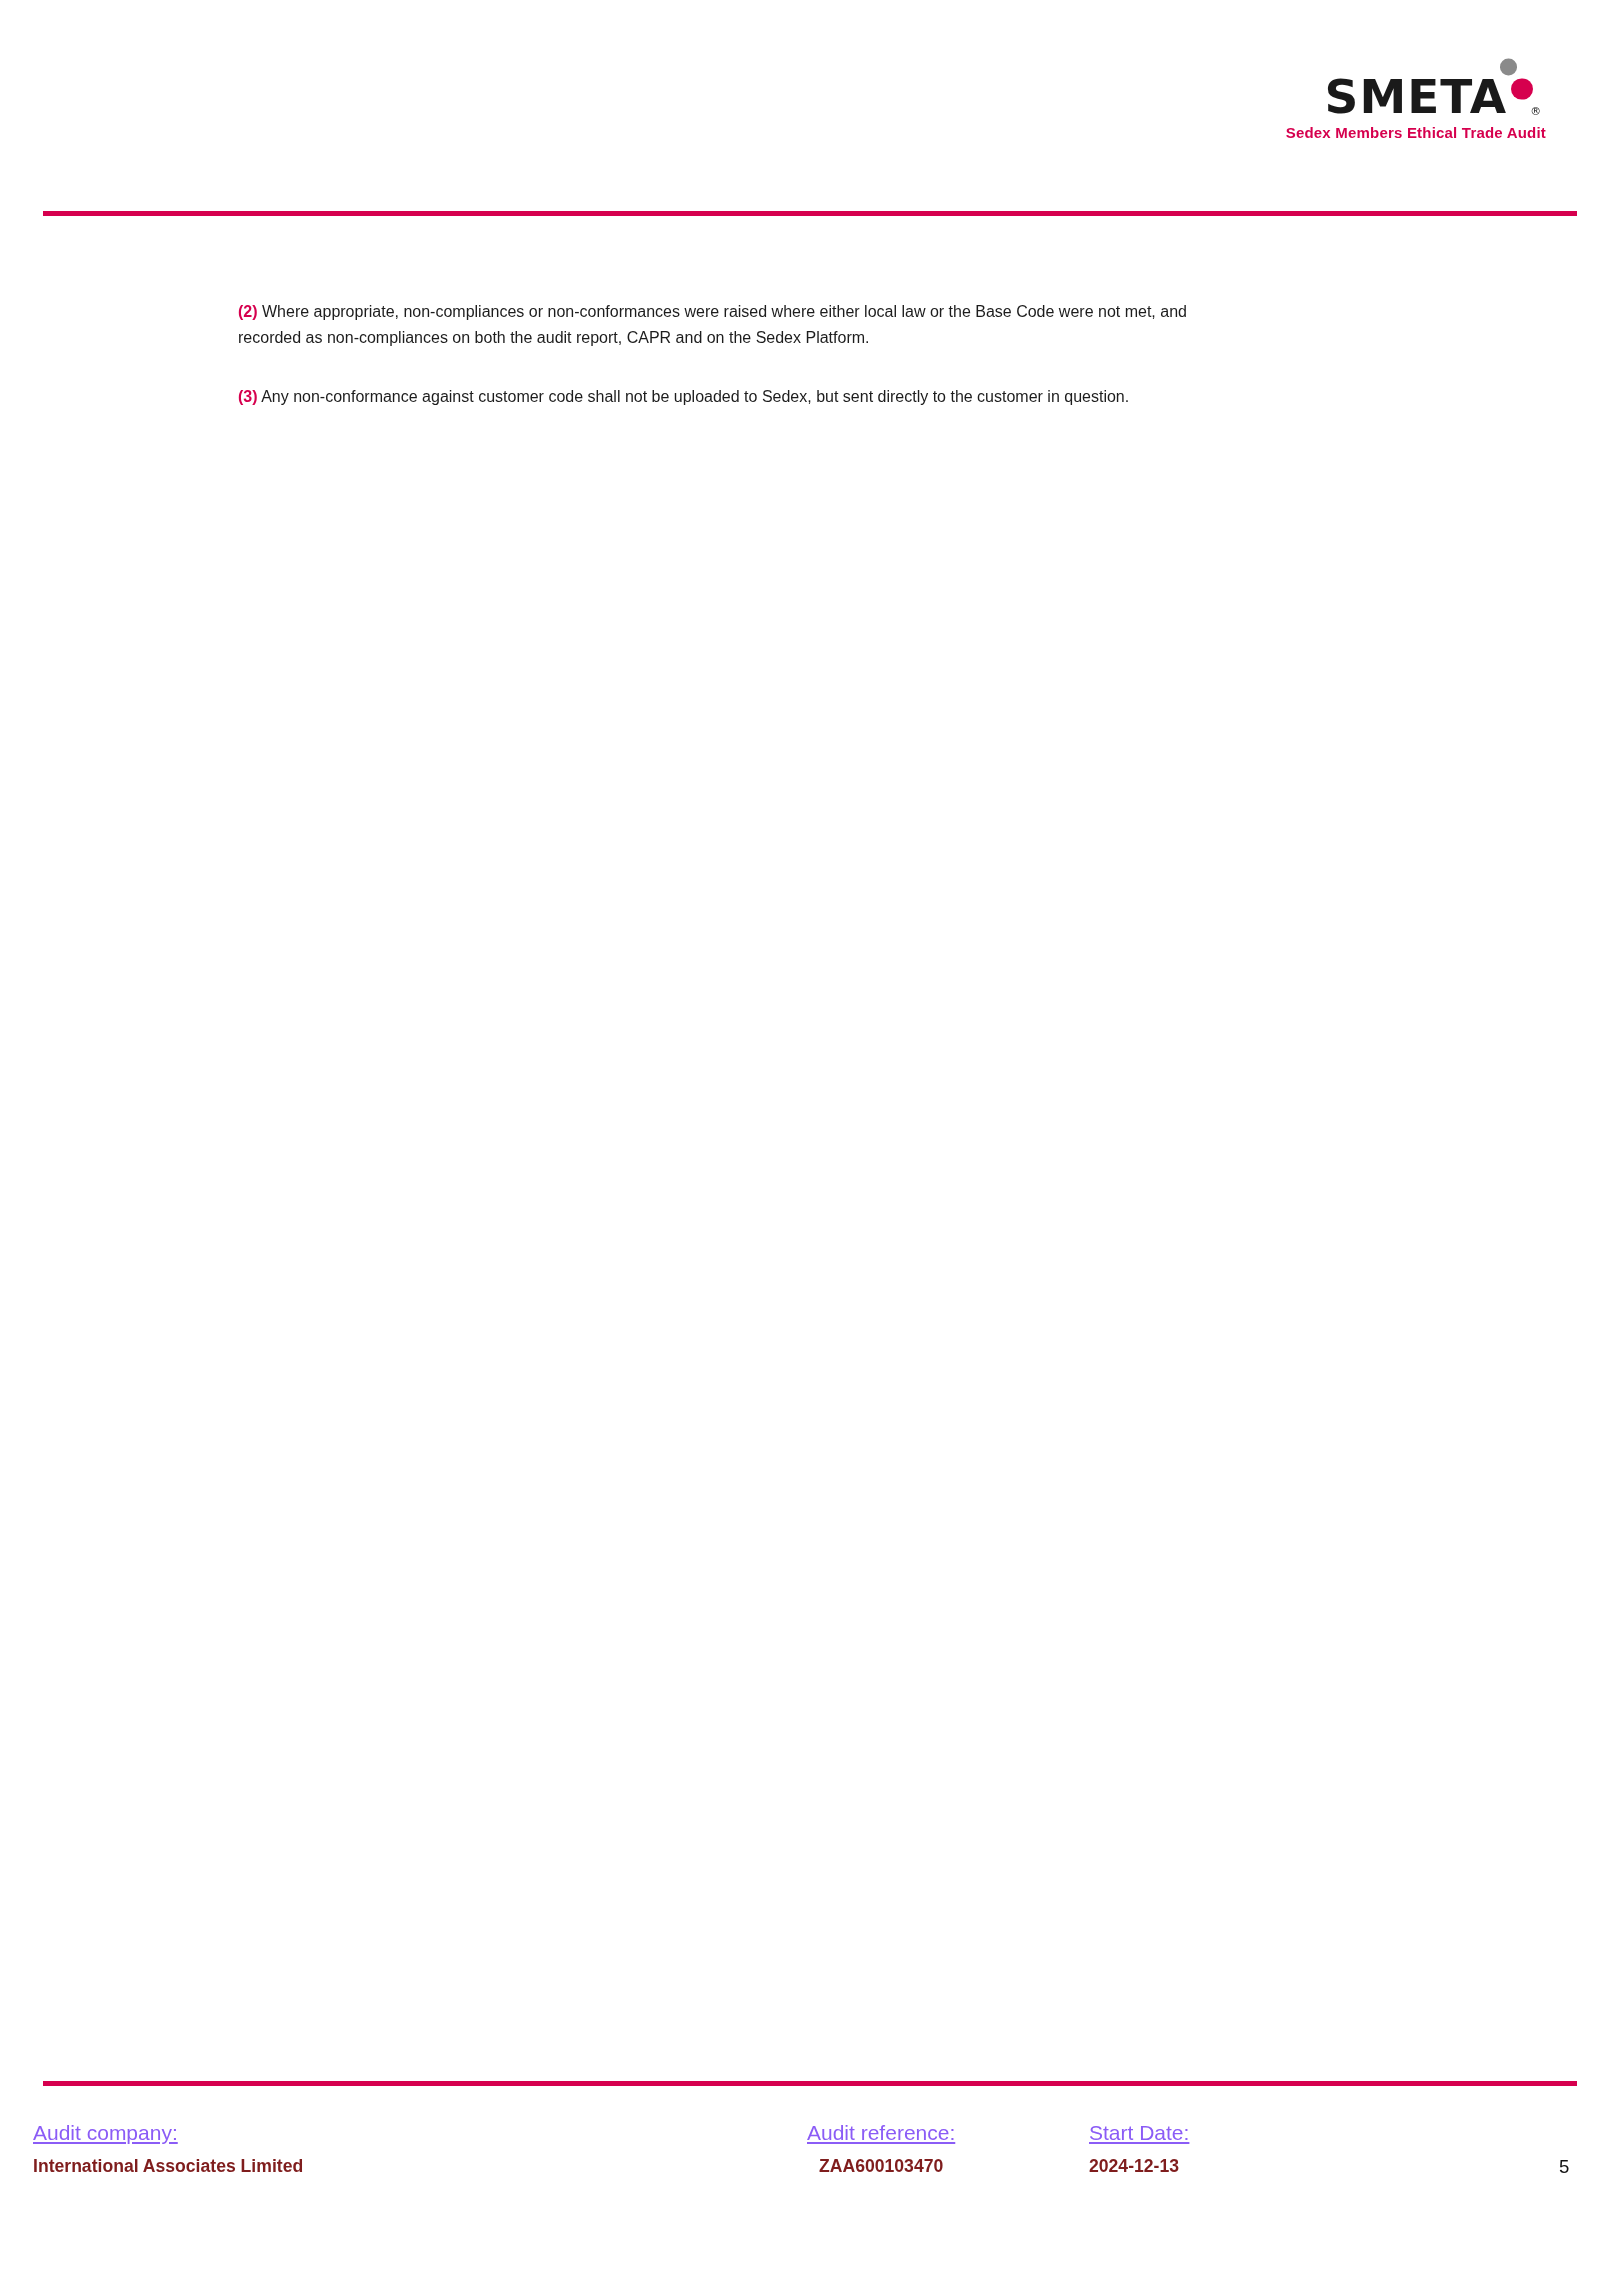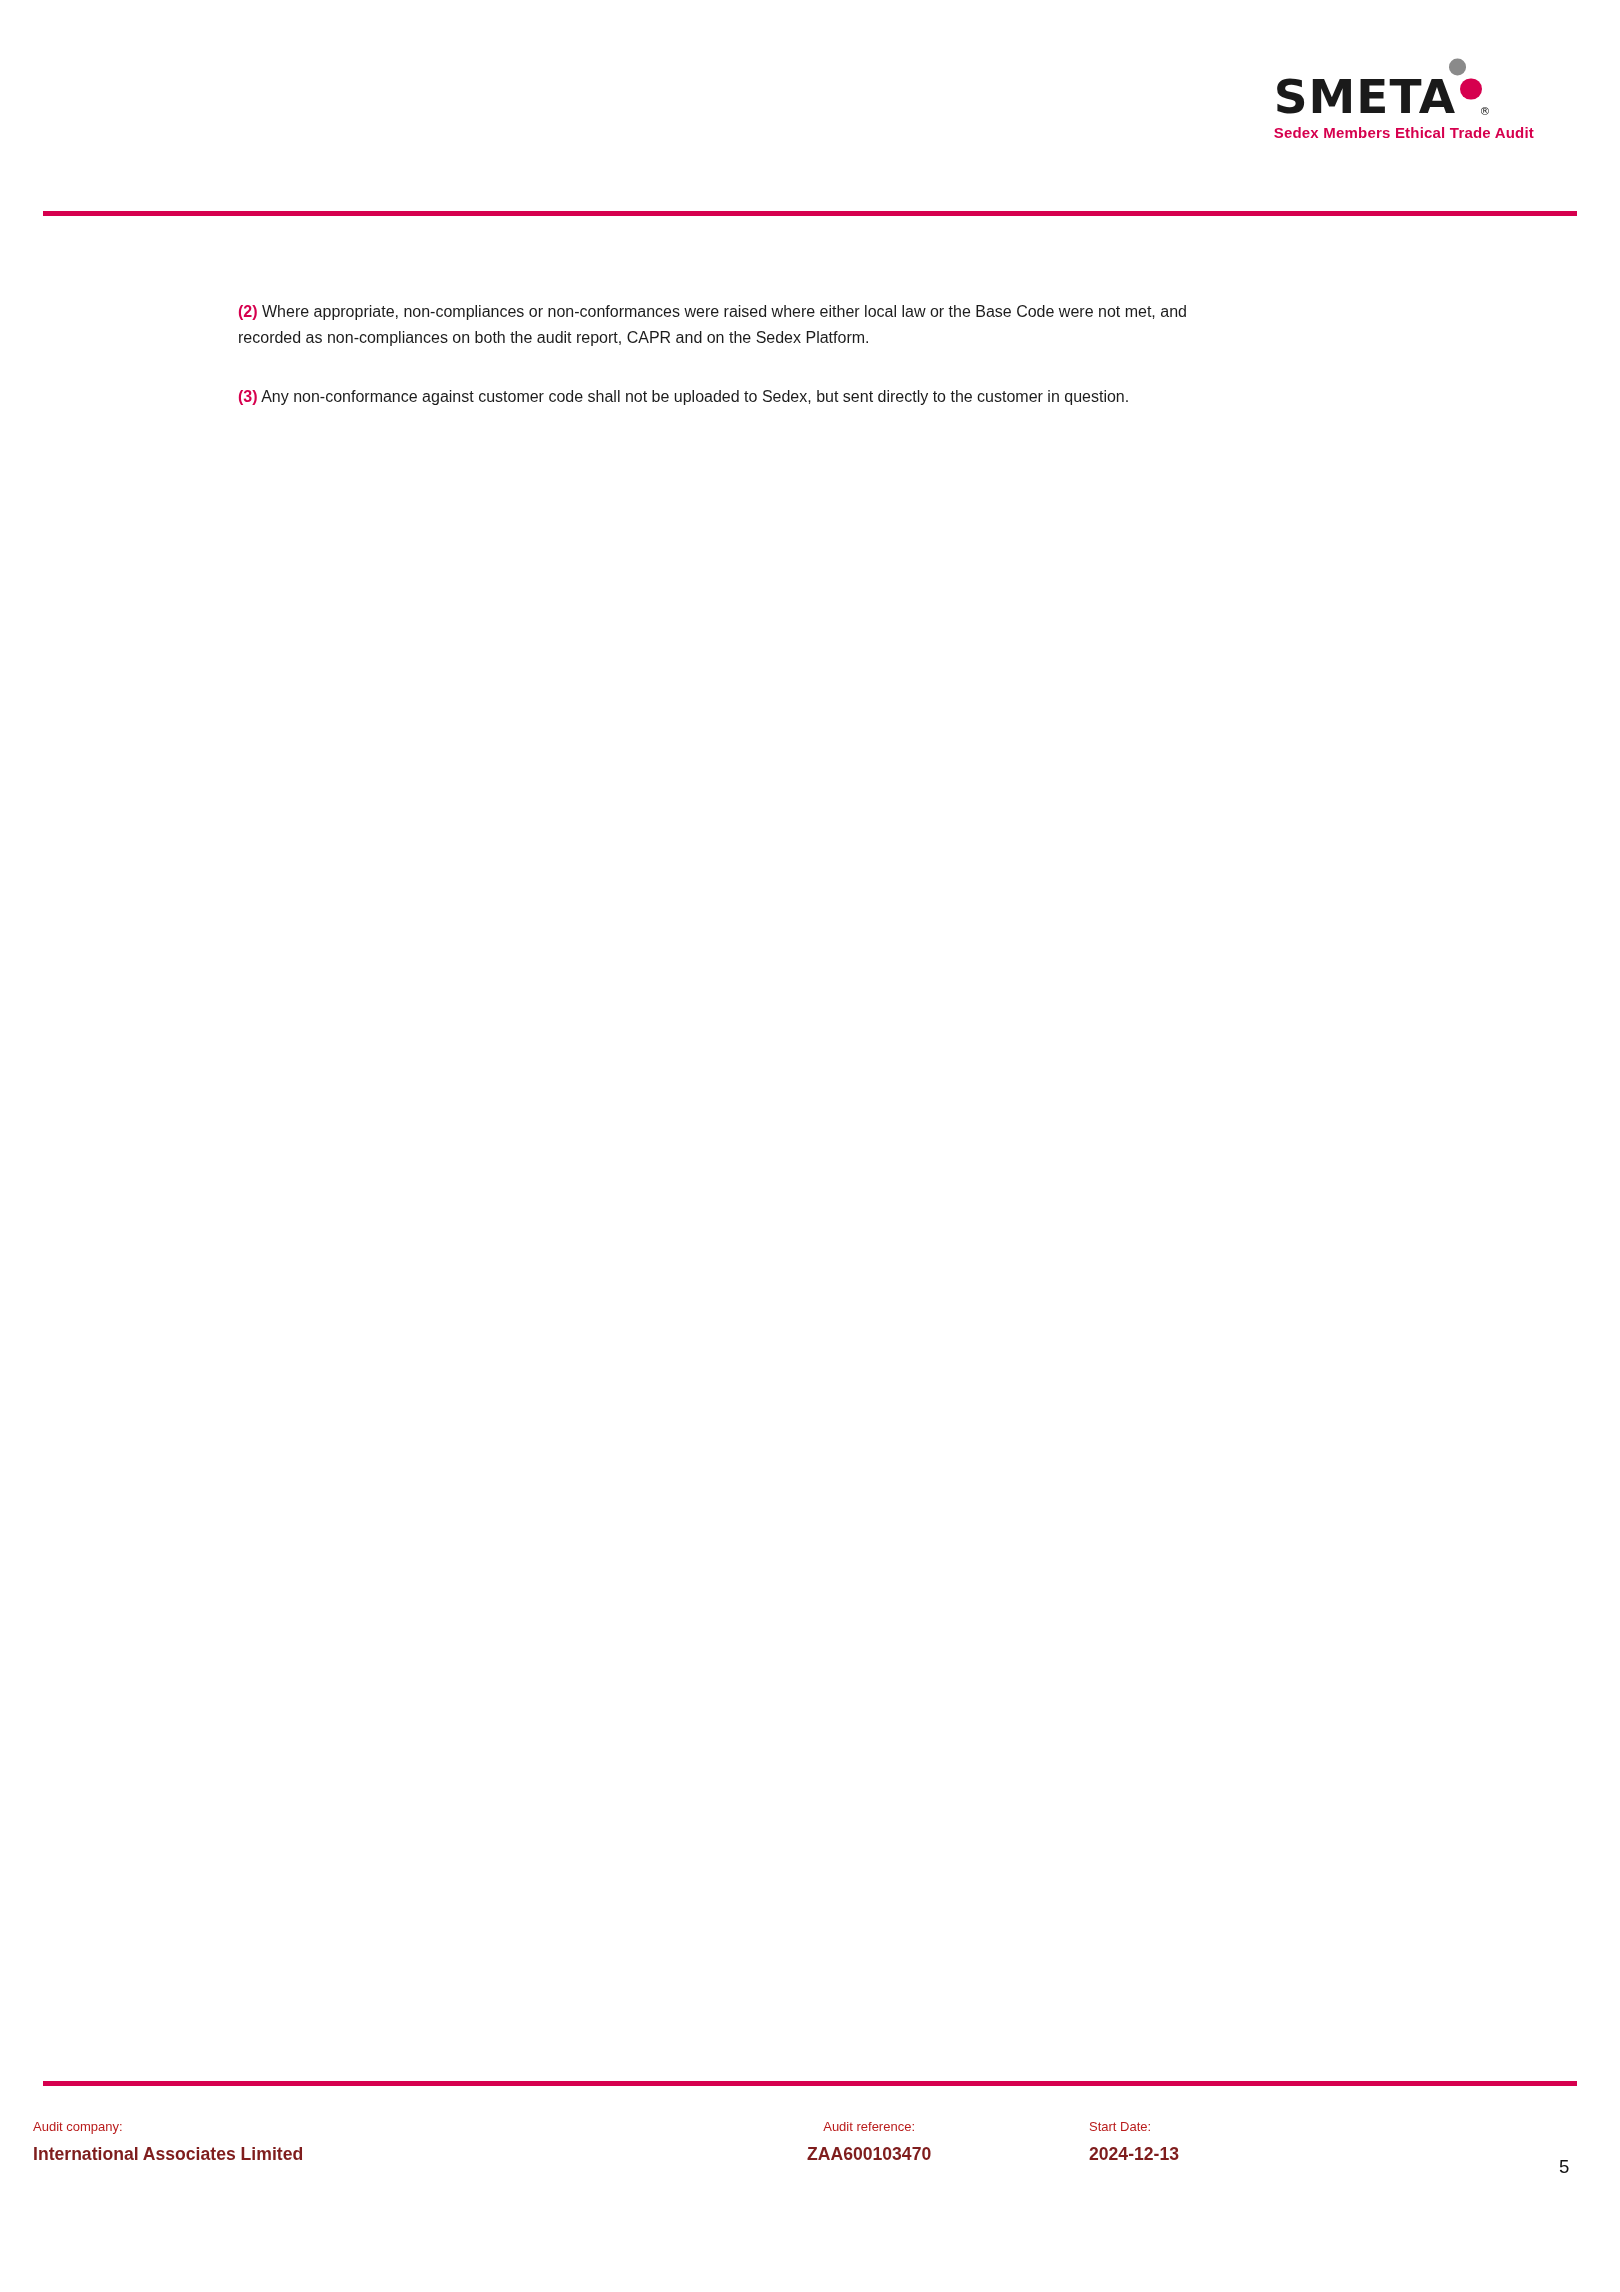--- a/index.html
+++ b/index.html
@@ -23,24 +23,24 @@
   
   .header {
     position: absolute;
     top: 0;
     left: 0;
     width: 1620px;
     height: 214px;
   }
   .logo {
     position: absolute;
-    right: 86px;
+    right: 74px;
     top: 106px;
     transform: translateY(-50%);
-    text-align: left;
+    text-align: center;
     line-height: 1;
   }
   .logo-main {
     position: relative;
     display: inline-block;
     font-family: "DejaVu Sans", sans-serif;
     font-weight: bold;
     font-size: 47px;
     letter-spacing: 1px;
     color: #1a1a1a;
@@ -121,24 +121,25 @@
     left: 33px;
     right: 33px;
     top: 2117px;
     height: 88px;
   }
   .footer-col {
     position: absolute;
     top: 0;
   }
   .footer-label {
-    font-size: 13px;
-    color: #b91c1c;
+    font-size: 21px;
+    color: #8b5cf6;
     line-height: 1.5;
     white-space: nowrap;
+    text-decoration: underline;
   }
   .footer-value {
     font-size: 17.6px;
     font-weight: bold;
     color: #7f1d1d;
     line-height: 1.5;
     white-space: nowrap;
     margin-top: 4.9px;
   }
   .col-company { left: 0; }

